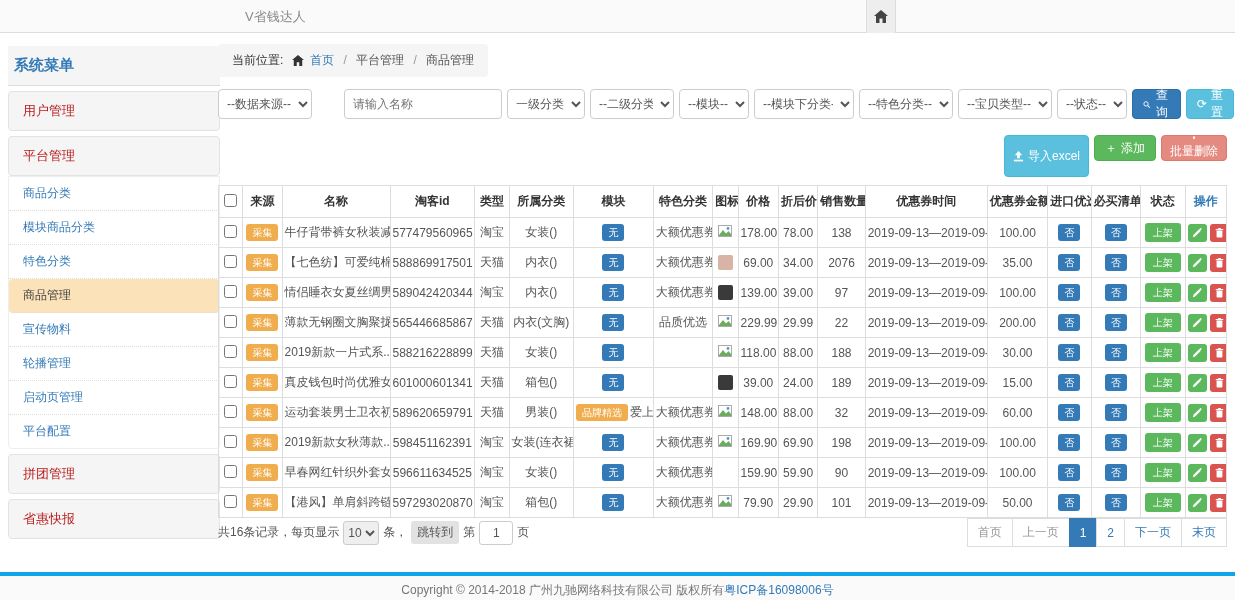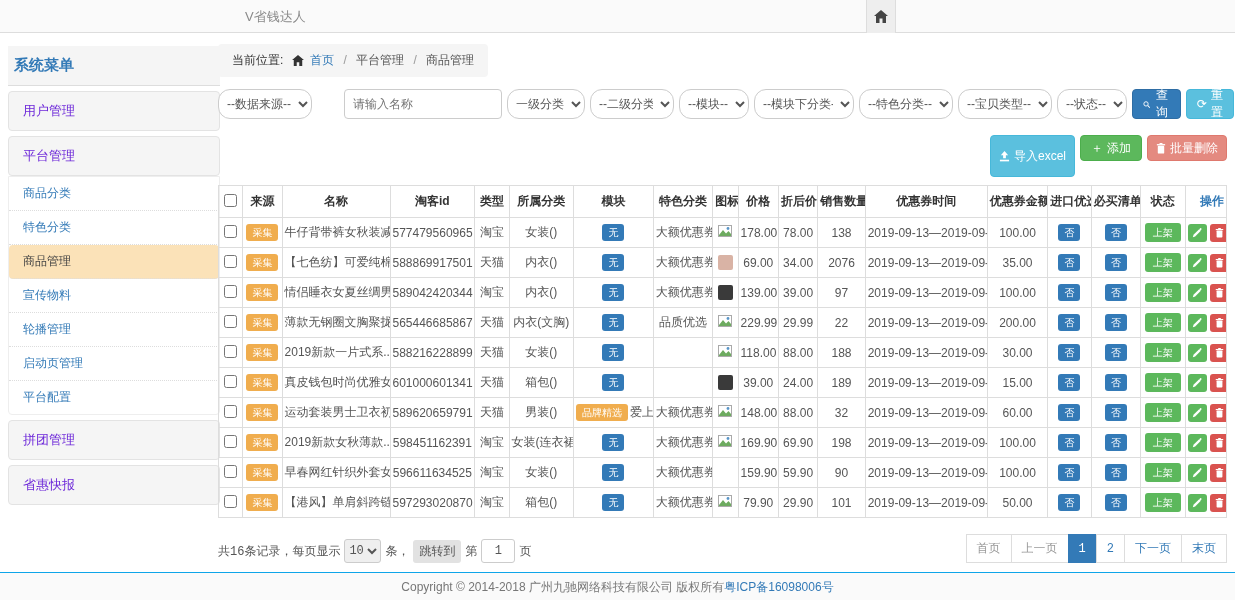--- a/index.html
+++ b/index.html
@@ -20,94 +20,94 @@
   .caret-down { display:inline-block; width:0; height:0; margin-left:4px;
     border-left:4px solid transparent; border-right:4px solid transparent;
     border-top:4px solid #555; vertical-align:middle; }
 
   
   .sidebar { position:absolute; left:8px; top:46px; width:212px; height:526px;
     overflow:hidden; }
   .sidebar-heading { padding:10px 6px 10px 6px; color:#337ab7; font-size:15px;
     font-weight:bold; border-bottom:1px solid #ddd; background:#f5f5f5; }
   .menu-group { background:#f5f5f5; border:1px solid #e3e3e3; border-radius:4px;
-    margin-top:5px; padding:10px 14px; color:#6d28d9; font-size:13px; cursor:pointer; }
+    margin-top:5px; padding:10px 14px; color:#b91c1c; font-size:13px; cursor:pointer; }
   .submenu { background:#fff; border:1px solid #eee; border-radius:0 0 4px 4px; }
   .submenu-item { padding:8px 14px; color:#337ab7; font-size:12px;
     border-bottom:1px dotted #ddd; cursor:pointer; }
   .submenu-item:last-child { border-bottom:none; }
   .submenu-item.active { background:#fbe2b8; border-radius:4px; color:#444; }
 
   
   .content { position:absolute; left:218px; top:44px; width:1009px; }
   .breadcrumb { display:inline-block; background:#f5f5f5; border-radius:4px;
     padding:8px 14px; color:#333; }
   .breadcrumb .sep { color:#999; margin:0 6px; }
   .breadcrumb .bc-home { color:#337ab7; cursor:pointer; }
   .bc-item { color:#555; }
   .home-svg { vertical-align:-2px; margin:0 3px 0 5px; }
 
   .filter-row { margin-top:12px; display:flex; align-items:center; gap:5px; }
-  .filter-row select { height:30px; border:1px solid #ccc; border-radius:12px;
+  .filter-row select { height:30px; border:1px solid #ccc; border-radius:4px;
     background:#fff; color:#555; font-size:12px; padding:0 4px;
     font-family:inherit; }
   .filter-row input { height:30px; border:1px solid #ccc; border-radius:4px;
     padding:0 8px; font-size:12px; color:#555; font-family:inherit; }
   .btn { display:inline-flex; align-items:center; gap:4px; border-radius:4px;
     color:#fff; font-size:12px; border:1px solid transparent; cursor:pointer;
     font-family:inherit; }
   .btn-query { background:#337ab7; border-color:#2e6da4; height:30px; padding:0 10px; }
   .btn-reset { background:#5bc0de; border-color:#46b8da; height:30px; padding:0 10px; }
 
   .action-row { margin-top:16px; display:flex; justify-content:flex-end; gap:5px; }
   .btn-import { background:#5bc0de; border-color:#46b8da; height:42px; padding:0 8px; }
   .btn-add { background:#5cb85c; border-color:#4cae4c; height:26px; padding:0 10px; }
-  .btn-bulk { background:#e48a80; border-color:#df796e; height:26px; padding:0 8px; }
+  .btn-bulk { background:#e48a80; border-color:#df796e; height:26px; padding:0 8px;flex-direction:column; }
 
   
   table { margin-top:8px; width:100%; border-collapse:collapse; table-layout:fixed;
     font-size:12px; }
   th, td { border:1px solid #ddd; text-align:center; padding:5px 2px; color:#555;
     white-space:nowrap; overflow:hidden; }
   th { color:#333; font-weight:bold; padding:7px 2px; }
-  th.op-head { color:#337ab7;text-align:right; }
+  th.op-head { color:#337ab7; }
   .badge { display:inline-block; padding:2px 6px; border-radius:3px; color:#fff;
     font-size:10px; line-height:13px; }
   .badge-orange { background:#f0ad4e; }
   .badge-blue { background:#337ab7; }
   .badge-green { background:#5cb85c; padding:3px 8px; }
   .module-extra { margin-left:2px; color:#555; }
   .op-btn { display:inline-flex; align-items:center; justify-content:center;
     width:19px; height:18px; border-radius:3px; border:none; cursor:pointer;
     vertical-align:middle; }
   .op-edit { background:#5cb85c; margin-right:3px; }
   .op-del { background:#d9534f; }
   .thumb { display:inline-block; width:15px; height:15px; border-radius:2px;
     vertical-align:middle; }
 
   
-  .pager-row { margin-top:16px; display:flex; justify-content:space-between;
-    align-items:flex-end;font-family:Liberation Mono, monospace; }
+  .pager-row { margin-top:0; display:flex; justify-content:space-between;
+    align-items:center; }
   .pager-left { color:#555; display:flex; align-items:center; gap:4px; }
   .pager-left select { height:24px; border:1px solid #ccc; border-radius:3px;
     font-size:12px; font-family:inherit; color:#555; }
   .jump-chip { background:#e2e2e2; padding:3px 6px; border-radius:3px; color:#555;
     cursor:pointer; }
   .jump-input { width:34px; height:24px; border:1px solid #ccc; border-radius:3px;
     text-align:center; font-size:12px; font-family:inherit; color:#555; }
   .pager-right { display:flex; }
   .page-btn { border:1px solid #ddd; background:#fff; padding:5px 10px;
     font-size:12px; color:#337ab7; cursor:pointer; margin-left:-1px;
     font-family:inherit; }
   .page-btn.muted { color:#999; }
   .page-btn.active { background:#337ab7; border-color:#337ab7; color:#fff; }
 
   
   .footer { position:absolute; left:0; bottom:0; width:1235px; height:28px;
-    background:#fafafa; border-top:1px solid #0ea5e9; text-align:center;
+    background:#fafafa; border-top:4px solid #0ea5e9; text-align:center;
     line-height:28px; color:#777; }
   .footer a { color:#337ab7; text-decoration:none; cursor:pointer; }
 </style>
 </head>
 <body>
 
 <div class="topbar">
   <div class="topbar-title">V省钱达人</div>
   <div class="home-box">
     <svg width="14" height="13" viewBox="0 0 14 13">
@@ -116,20 +116,21 @@
   </div>
 </div>
 
 <div class="sidebar">
   <div class="sidebar-heading">系统菜单</div>
   <div id="menu-root">
       <div class="menu-group">用户管理</div>
       <div class="menu-group">平台管理</div>
       <div class="submenu">
         <div class="submenu-item">商品分类</div>
+        <div class="submenu-item">模块商品分类</div>
         <div class="submenu-item">特色分类</div>
         <div class="submenu-item active">商品管理</div>
         <div class="submenu-item">宣传物料</div>
         <div class="submenu-item">轮播管理</div>
         <div class="submenu-item">启动页管理</div>
         <div class="submenu-item">平台配置</div>
       </div>
       <div class="menu-group">拼团管理</div>
       <div class="menu-group">省惠快报</div>
     </div>

